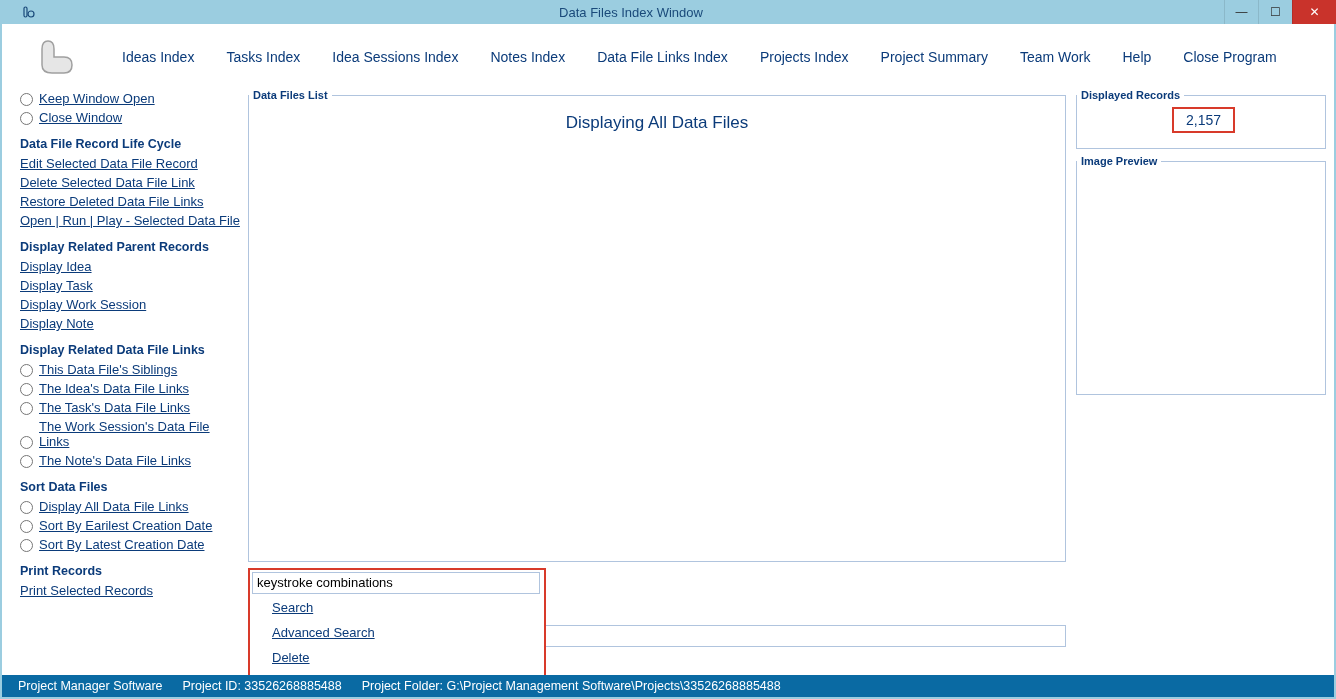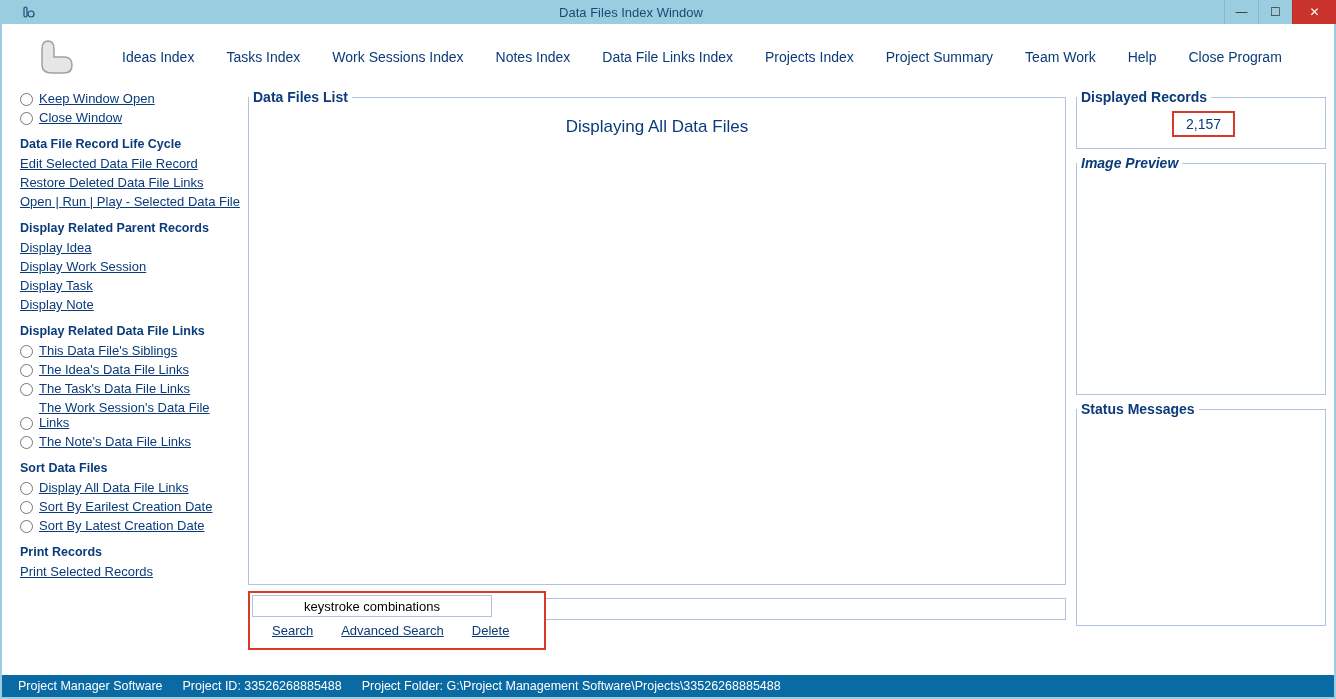--- a/index.html
+++ b/index.html
@@ -22,39 +22,39 @@
   
   .sidebar { width: 228px; padding-right: 8px; }
   .radio-line { display: flex; align-items: flex-end; gap: 6px; padding: 2px 0; color: #0b3b7a; }
   .radio-line span { text-decoration: underline; }
   .section-head { color: #0b3b7a; font-weight: bold; font-size: 12.5px; padding: 10px 0 3px 0; }
   .side-link { color: #0b3b7a; text-decoration: underline; display: block; padding: 2px 0; font-size: 13px; cursor: pointer; }
   
   .center { flex: 1; display: flex; flex-direction: column; }
   
   fieldset { border: 1px solid #b0c4de; padding: 0; margin: 0; position: relative; }
-  fieldset > legend { color: #0b3b7a; font-weight: bold; font-size: 14px; padding: 0 4px; }
+  fieldset > legend { color: #0b3b7a; font-weight: bold; font-size: 11px; padding: 0 4px; }
   
   .list-frame { height: 496px; display: flex; flex-direction: column; }
   .list-title { text-align: center; padding: 12px 0 6px 0; color: #0b3b7a; font-size: 17px; }
   .list-scroll { flex: 1; overflow: hidden; position: relative; margin: 0 6px 6px 6px; }
   .list-inner { position: absolute; inset: 0; overflow: hidden; padding-right: 20px; }
   
   .search-row { padding: 8px 2px 0 2px; }
   .search-input { width: 100%; border: 1px solid #b0c4de; height: 22px; padding: 2px 4px; font-size: 13px; background:#fff; }
-  .search-links { padding: 6px 20px; display: flex; gap: 28px; }
+  .search-links { padding: 6px 20px; display: flex; gap: 10px; flex-direction: column; }
   .search-links a { color: #0b3b7a; text-decoration: underline; cursor: pointer; }
   
   .highlight-red { border: 2px solid #d83a2a; }
   
   .right-col { width: 260px; padding-left: 10px; display: flex; flex-direction: column; gap: 6px; }
   .disp-rec { height: 60px; position: relative; }
   .disp-rec .valbox { position: absolute; right: 90px; top: 6px; padding: 3px 12px; font-size: 14px; color: #0b3b7a; }
   .disp-rec .valbox.red { border: 2px solid #d83a2a; }
-  .img-prev { height: 240px; font-style: italic; }
+  .img-prev { height: 240px; }
   .stat-msg { height: 225px; }
   
   .statusbar { height: 22px; background: #0a6aa3; color: #fff; display: flex; align-items: center; padding: 0 16px; font-size: 12.5px; gap: 20px; }
   
   input[type="radio"] { width:13px; height:13px; }
 </style>
 </head>
 <body>
 
 <div class="titlebar">
@@ -75,21 +75,21 @@
 <div class="app-body">
 
   <div class="menubar">
     <span class="menubar-logo">
       <svg width="48" height="48" viewBox="0 0 48 48">
           <path d="M16 8 Q10 8 10 16 L10 32 Q10 40 20 40 L32 40 Q40 40 40 32 Q40 24 32 24 L22 24 L22 16 Q22 8 16 8 Z" fill="#e6e6e6" stroke="#a0a0a0" stroke-width="1.5"></path>
         </svg>
     </span>
     <a>Ideas Index</a>
     <a>Tasks Index</a>
-    <a>Work Sessions Index</a>
+    <a>Idea Sessions Index</a>
     <a>Notes Index</a>
     <a>Data File Links Index</a>
     <a>Projects Index</a>
     <a>Project Summary</a>
     <a>Team Work</a>
     <a>Help</a>
     <a>Close Program</a>
   </div>
 
   <div class="main-row">
@@ -99,27 +99,28 @@
           <input type="radio" name="winopt" style="">
           <span>Keep Window Open</span>
         </label>
       <label class="radio-line">
           <input type="radio" name="winopt" style="">
           <span>Close Window</span>
         </label>
 
       <div class="section-head">Data File Record Life Cycle</div>
       <a class="side-link">Edit Selected Data File Record</a>
+      <a class="side-link">Delete Selected Data File Link</a>
       <a class="side-link">Restore Deleted Data File Links</a>
       <a class="side-link">Open | Run | Play - Selected Data File</a>
 
       <div class="section-head">Display Related Parent Records</div>
       <a class="side-link">Display Idea</a>
+      <a class="side-link">Display Task</a>
       <a class="side-link">Display Work Session</a>
-      <a class="side-link">Display Task</a>
       <a class="side-link">Display Note</a>
 
       <div class="section-head">Display Related Data File Links</div>
       <label class="radio-line">
           <input type="radio" name="lnk" style="">
           <span>This Data File's Siblings</span>
         </label>
       <label class="radio-line">
           <input type="radio" name="lnk" style="">
           <span>The Idea's Data File Links</span>
@@ -165,21 +166,21 @@
             
 
             
 
           </div>
 
         </div>
       </fieldset>
 
       <div class="search-row highlight-red" style="margin-top:6px; padding:2px 2px 4px 2px; width:298px;">
-        <input class="search-input" style="width: 240px; text-align: center;" value="keystroke combinations">
+        <input class="search-input" style="width: 288px;" value="keystroke combinations">
         <div class="search-links">
           <a>Search</a>
           <a>Advanced Search</a>
           <a>Delete</a>
         </div>
       </div>
 
       <div style="position:relative; margin-top:-55px; margin-left:298px; height:22px; pointer-events:none;">
         <div style="border:1px solid #b0c4de; border-left:none; height:22px; margin-top:3px;"></div>
       </div>
@@ -187,23 +188,20 @@
     </div>
 
     <div class="right-col">
       <fieldset class="disp-rec">
         <legend>Displayed Records</legend>
         <div class="valbox red">2,157</div>
       </fieldset>
       <fieldset class="img-prev">
         <legend>Image Preview</legend>
       </fieldset>
-      <fieldset class="stat-msg">
-        <legend>Status Messages</legend>
-      </fieldset>
     </div>
 
   </div>
 
   <div class="statusbar">
     <span>Project Manager Software</span>
     <span><span>Project ID:</span> <span>33526268885488</span></span>
     <span><span>Project Folder:</span> <span>G:\Project Management Software\Projects\33526268885488</span></span>
   </div>
 

